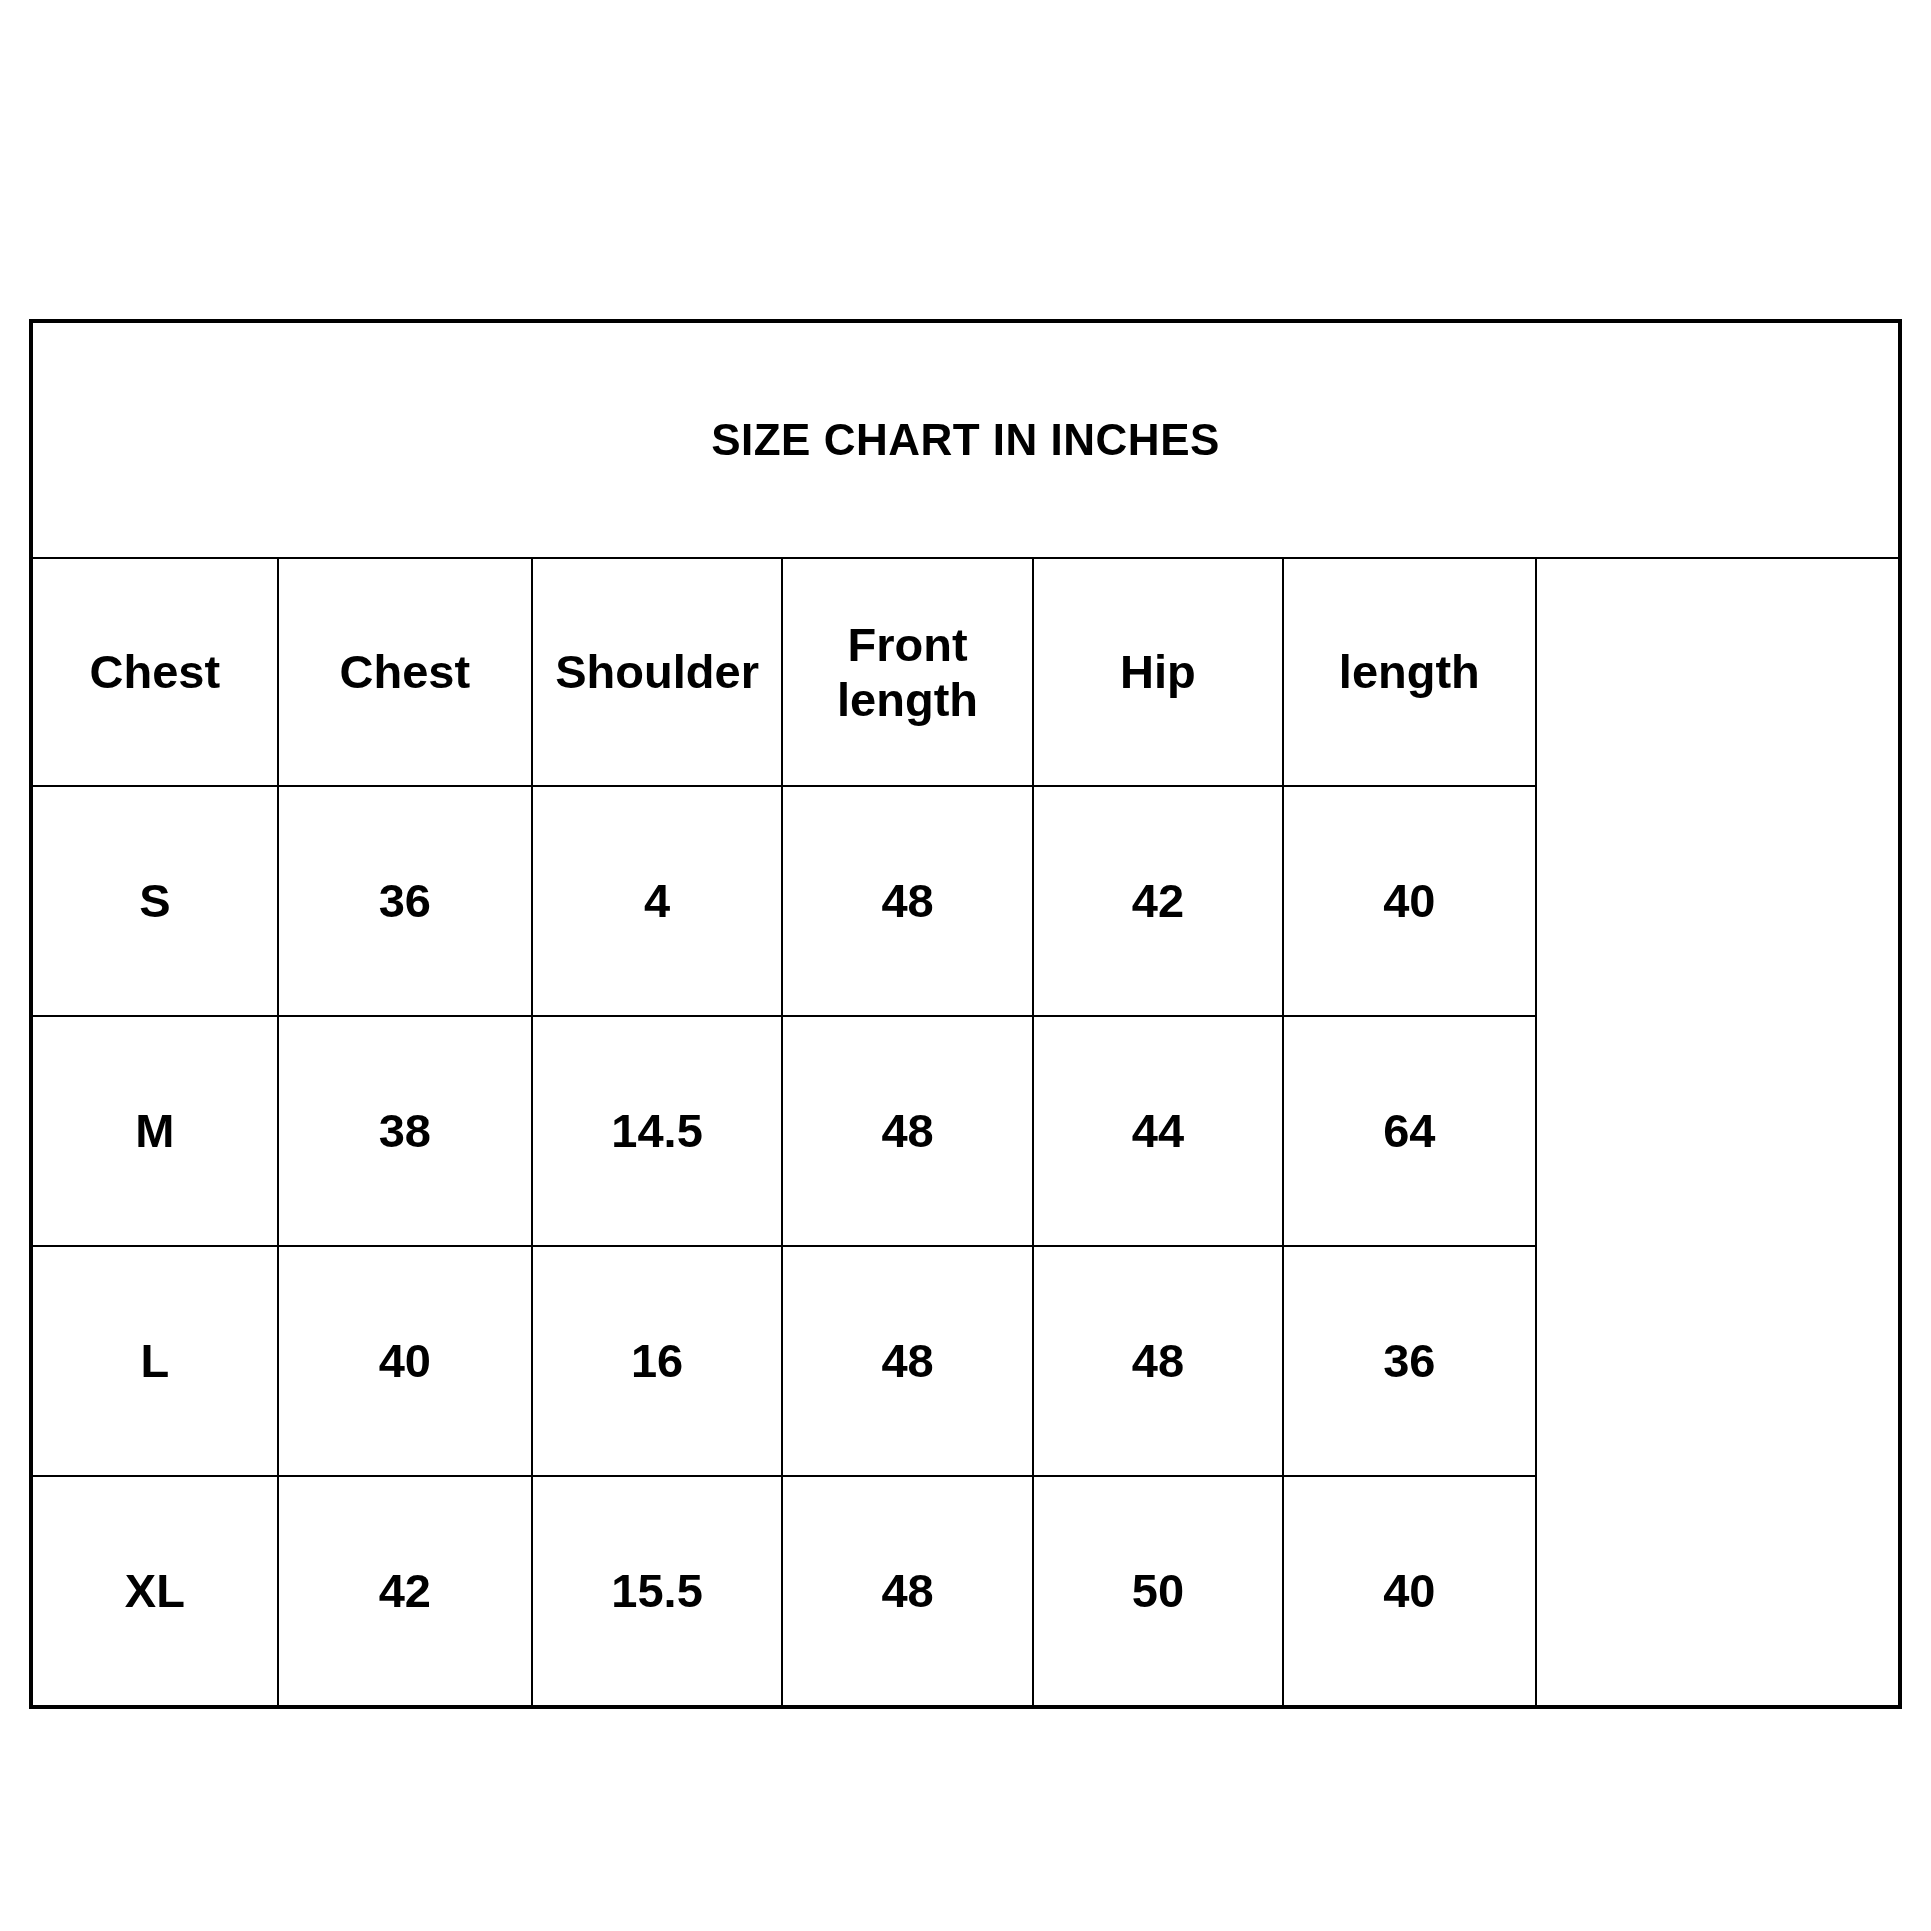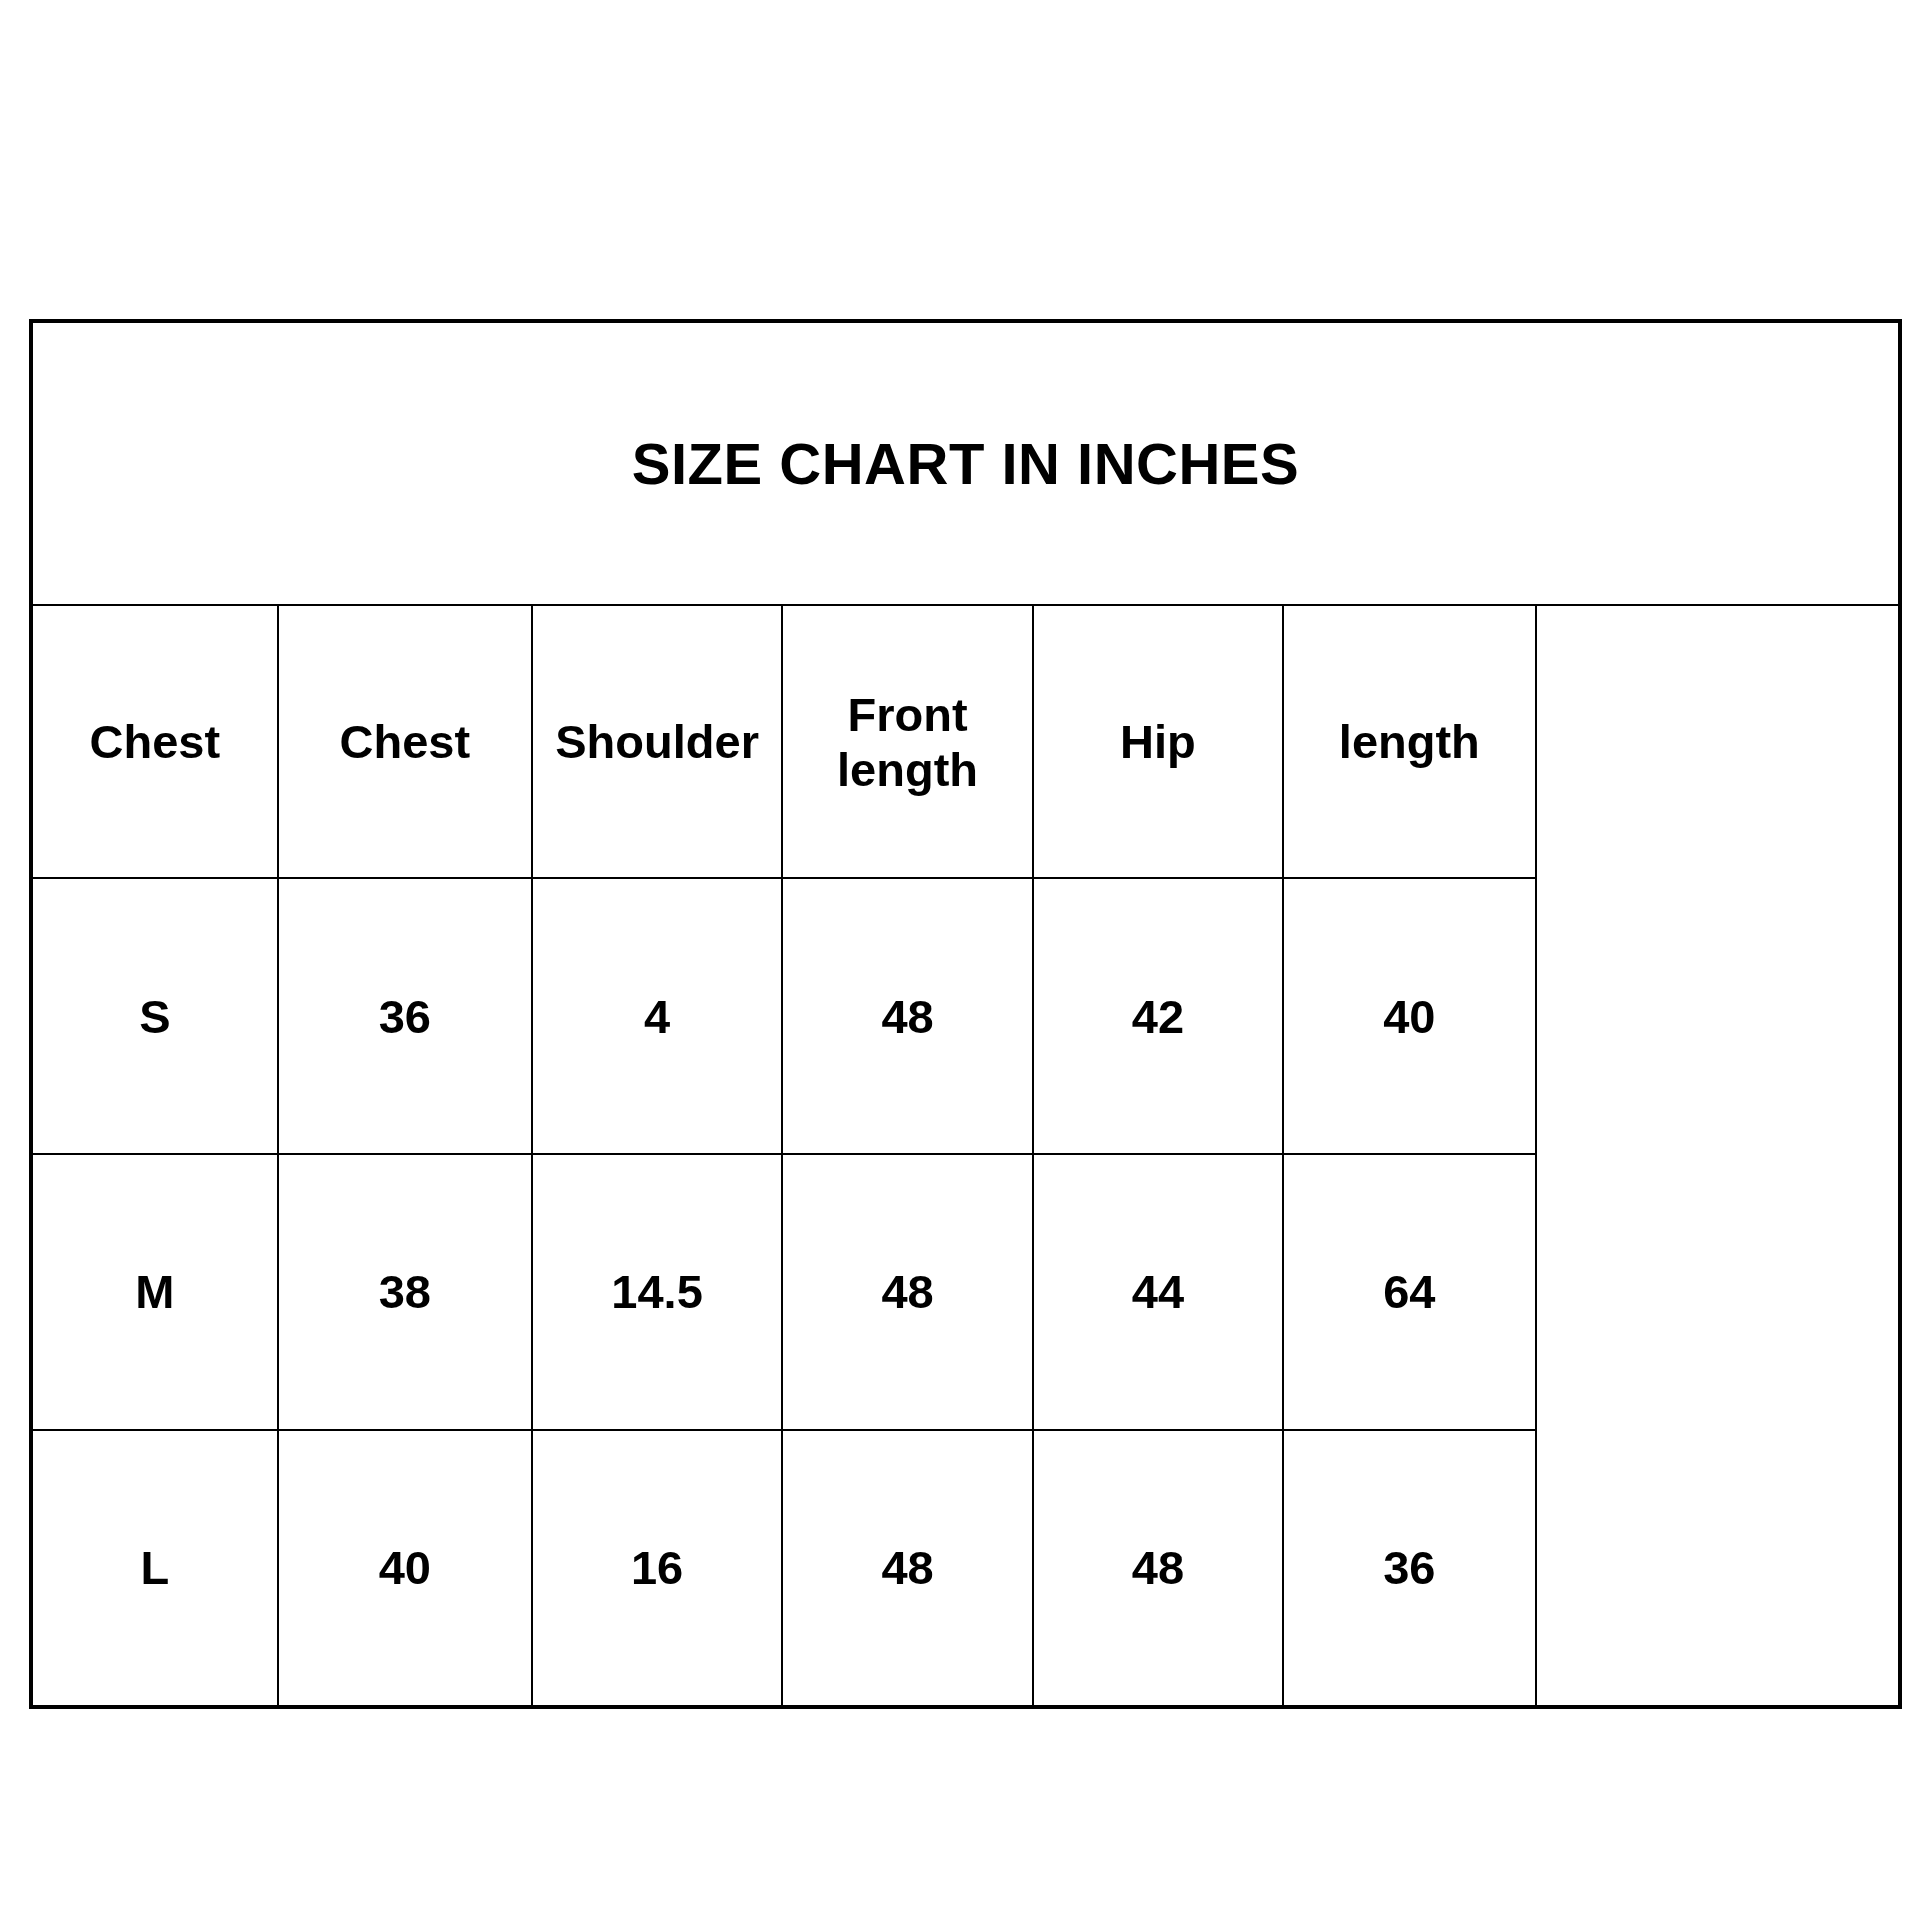--- a/index.html
+++ b/index.html
@@ -48,21 +48,21 @@
     border: 2.9px solid #000000;
     text-align: center;
     vertical-align: middle;
     font-weight: bold;
     color: #000000;
     padding: 0;
   }
 
   .title-cell {
     height: 198px;
-    font-size: 58px;
+    font-size: 44px;
     letter-spacing: 0.5px;
     border-left: none !important;
     border-right: none !important;
     border-top: none !important;
   }
 
   .head-row th {
     height: 191px;
     font-size: 47px;
   }
@@ -144,19 +144,28 @@
         <tr class="body-row">
           <td>L</td>
           <td>40</td>
           <td>16</td>
           <td>48</td>
           <td>48</td>
           <td>36</td>
           <td class="blank-col"></td>
         </tr>
 
+        <tr class="body-row">
+          <td>XL</td>
+          <td>42</td>
+          <td>15.5</td>
+          <td>48</td>
+          <td>50</td>
+          <td>40</td>
+          <td class="blank-col"></td>
+        </tr>
 
       </tbody>
     </table>
   </div>
 
 </div>
 
 
 </body></html>

